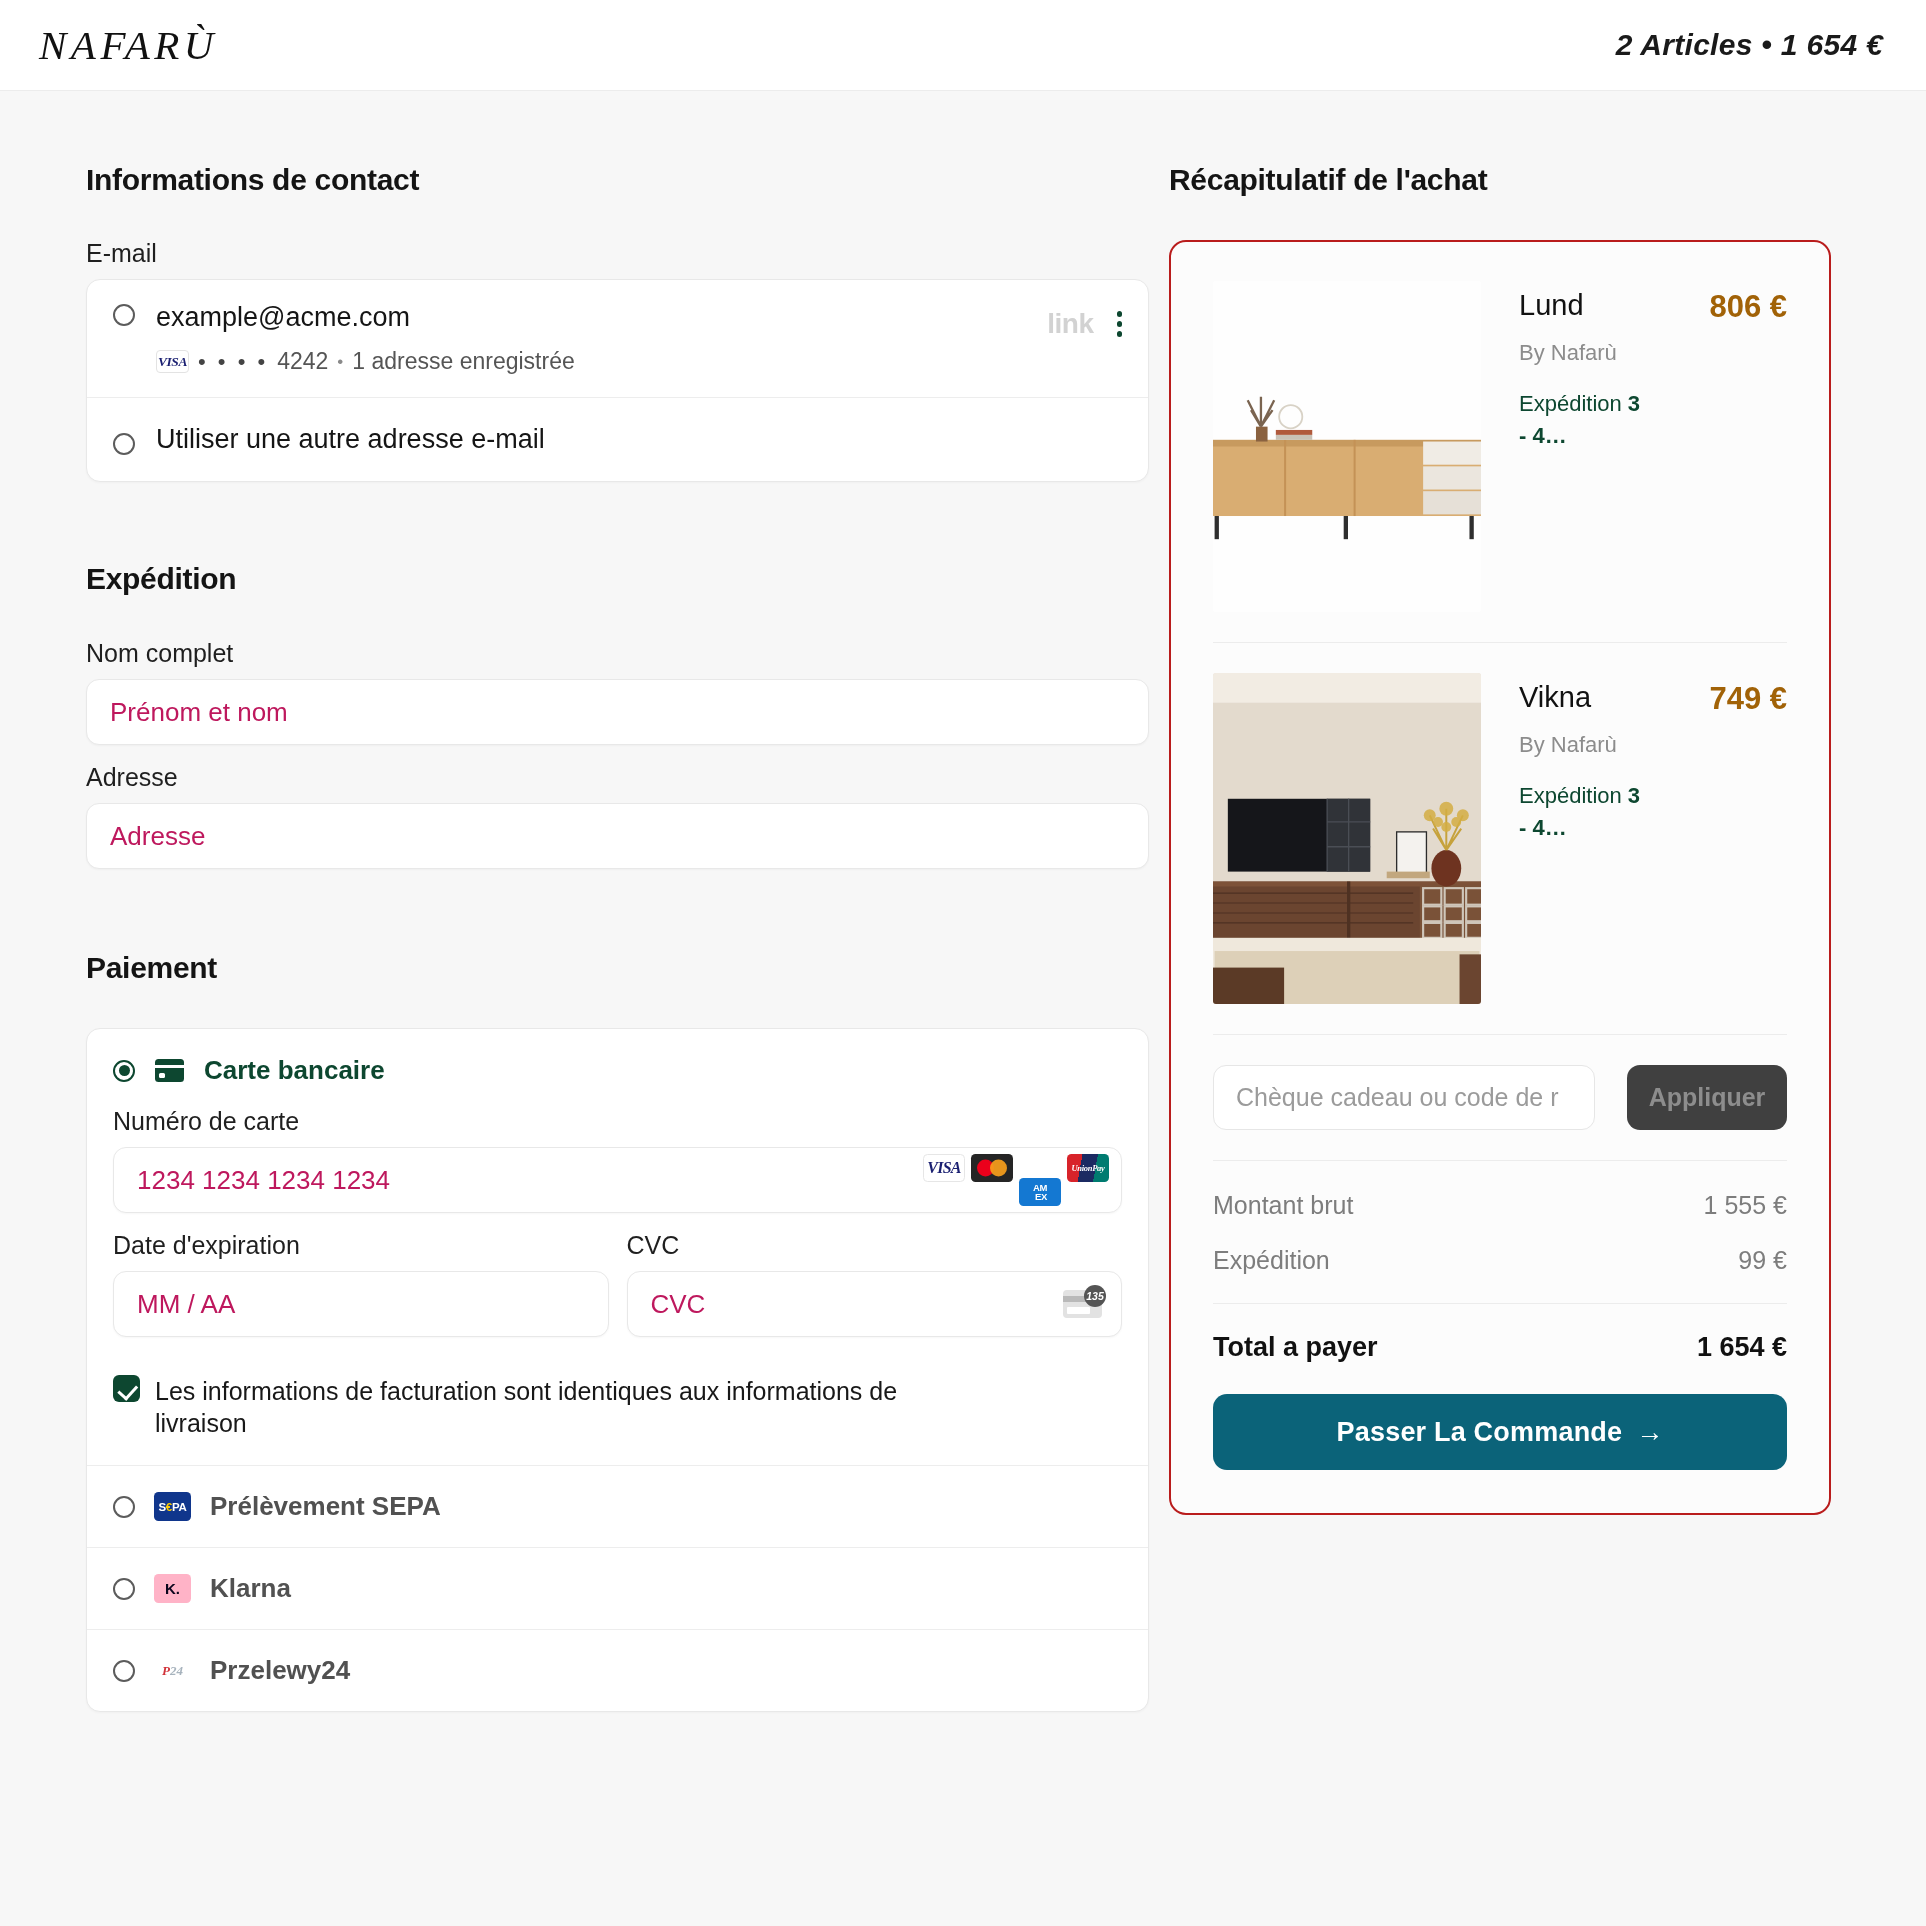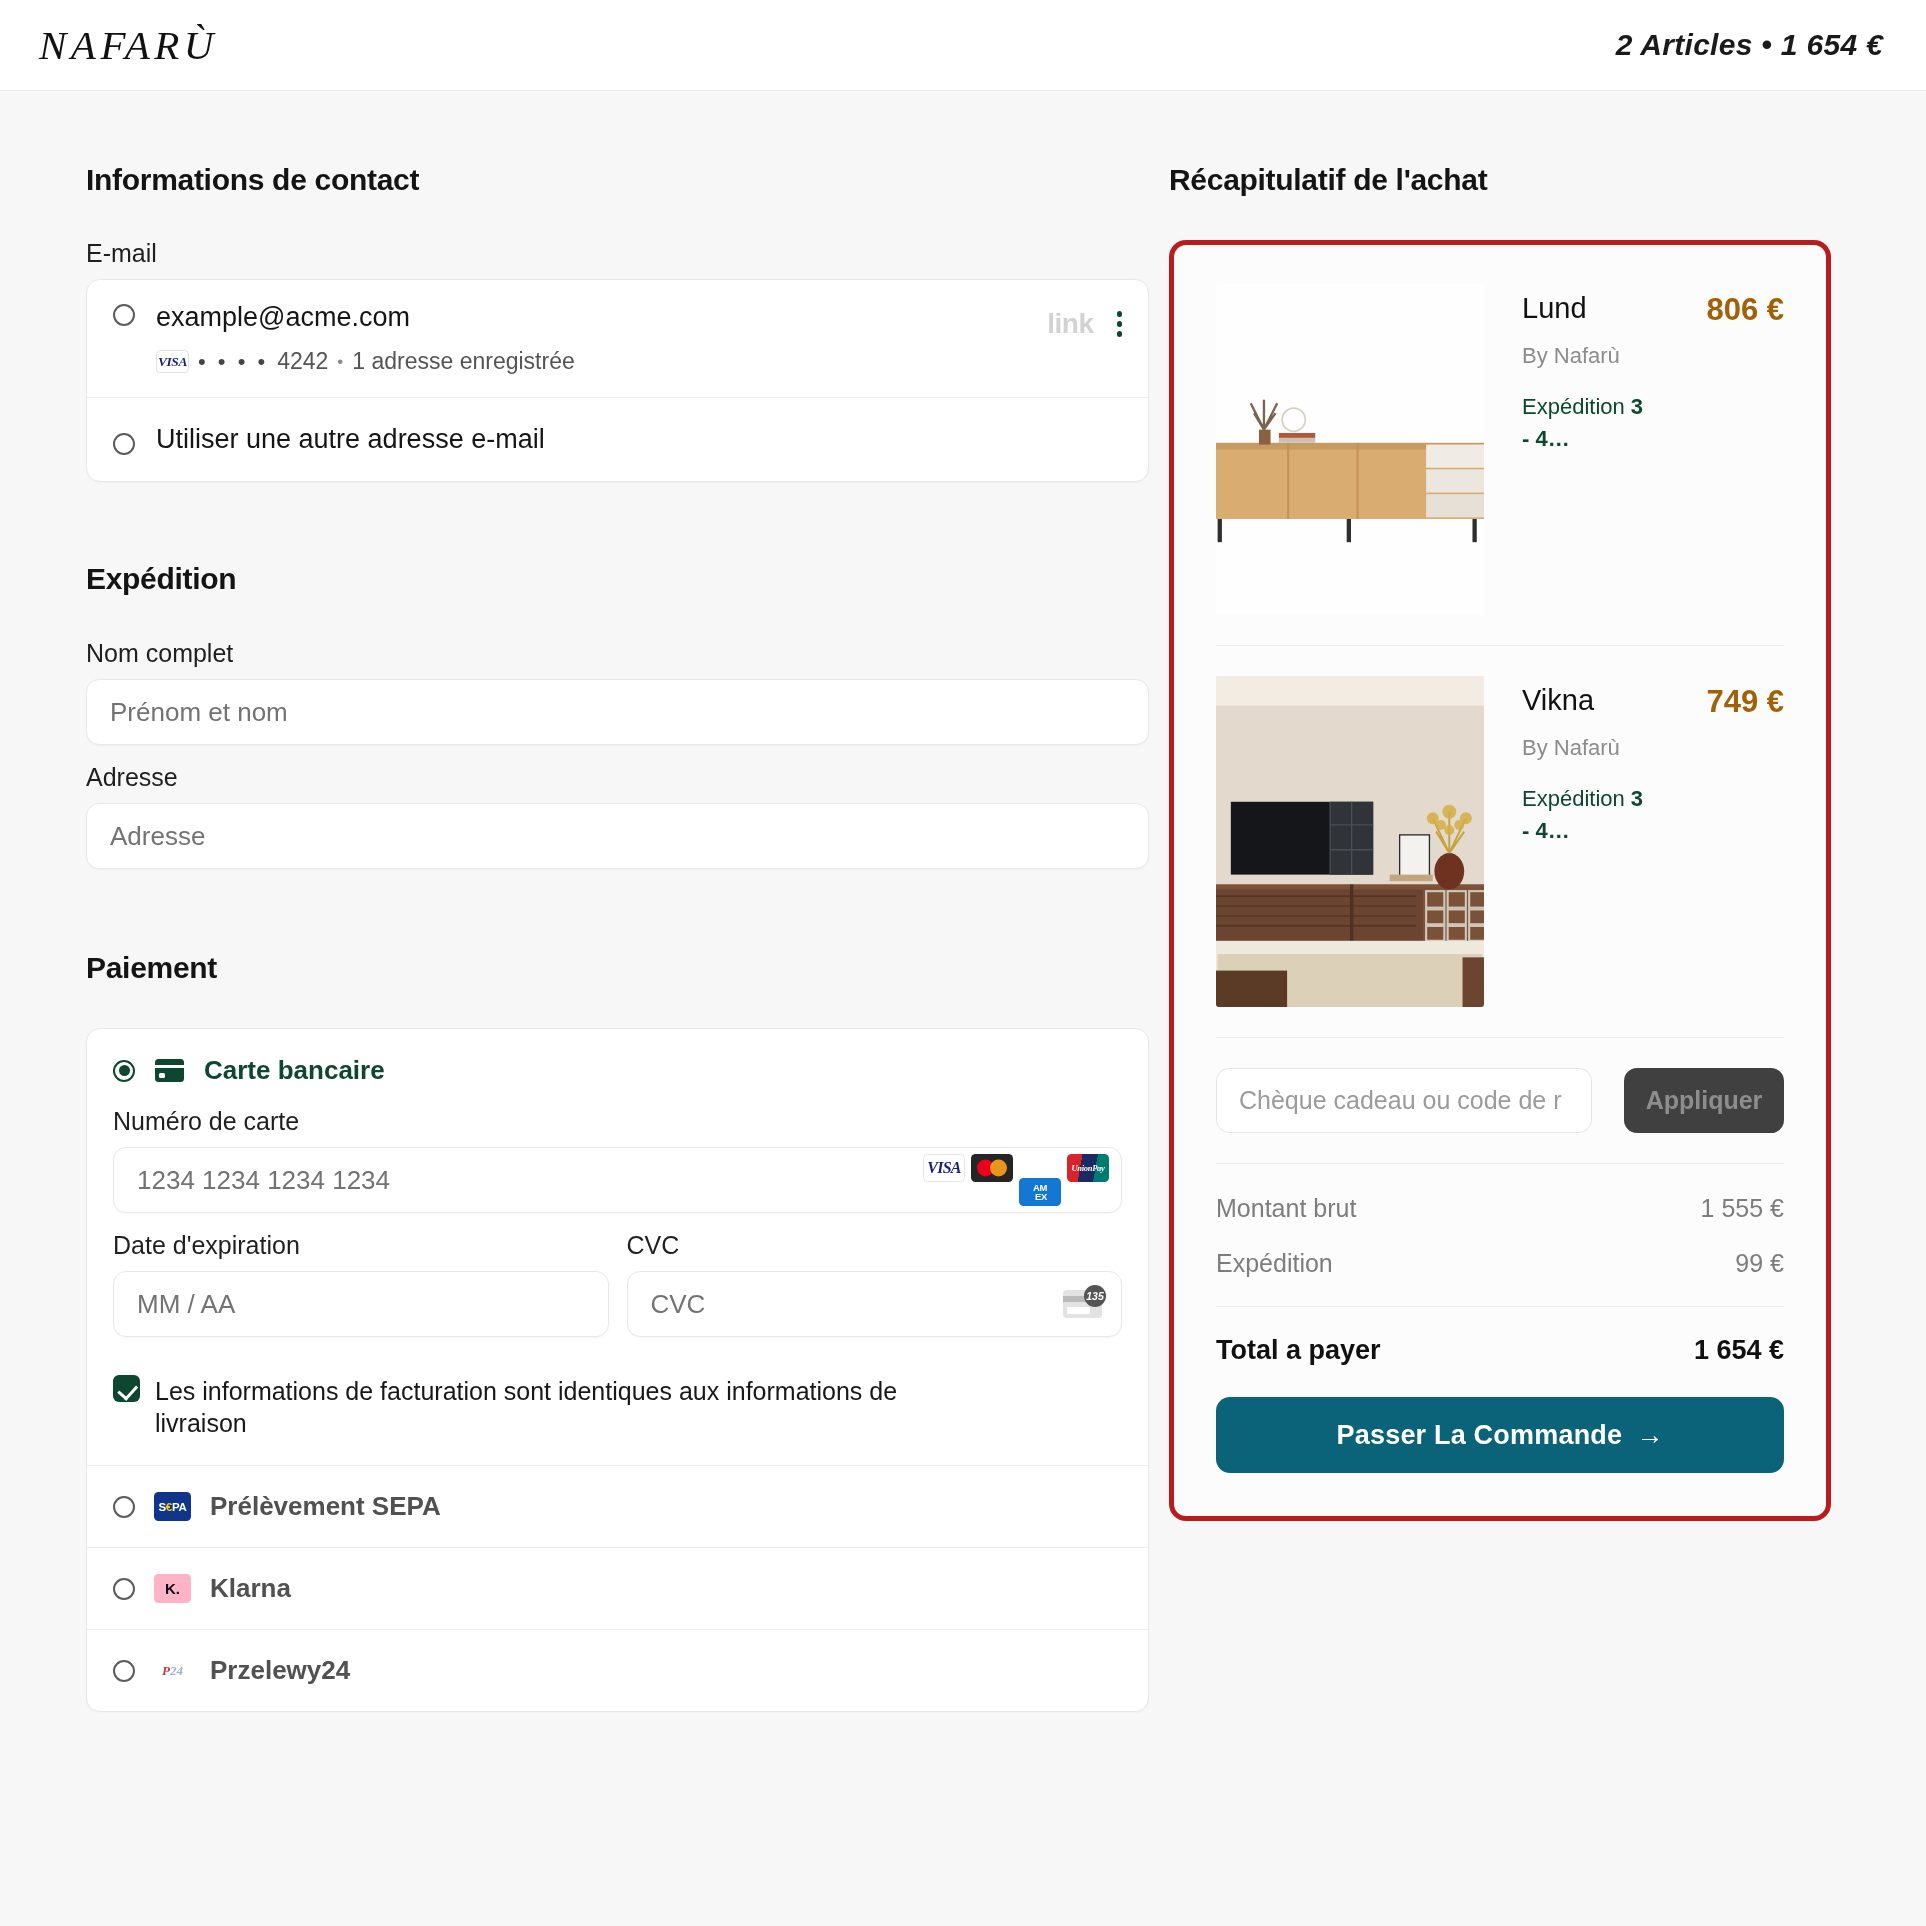--- a/index.html
+++ b/index.html
@@ -57,21 +57,21 @@
   .input {
     background: #fff;
     border: 1px solid #e8e8e8;
     border-radius: 13px;
     box-shadow: 0 1px 2px rgba(0,0,0,0.035);
     height: 66px;
     display: flex; align-items: center;
     padding: 0 23px;
     font-size: 26px;
   }
-  .ph { color: #737373; }
+  .ph { color: #be185d; }
 
   
   .radio {
     width: 22px; height: 22px; border-radius: 50%;
     border: 2px solid #5c5c5c; flex: 0 0 auto;
     display:flex; align-items:center; justify-content:center;
     background:#fff;
   }
   .radio.on { border-color: #0d4730; }
   .radio.on::after {
@@ -165,21 +165,21 @@
   .m-logo { width: 37px; height: 29px; border-radius: 4.5px; display:flex; align-items:center; justify-content:center; flex:0 0 auto; }
   .m-sepa { background:#10368c; color:#fff; font-size:11.5px; font-weight:700; letter-spacing:-0.3px; }
   .m-sepa b { color:#ffcc02; }
   .m-klarna { background:#ffb3c7; color:#0b051d; font-size:15px; font-weight:700; }
   .m-p24 { background:#fff; color:#d13239; font-family:"Liberation Serif", serif; font-style:italic; font-weight:700; font-size:13px; }
   .m-p24 span { color:#a7b3bd; }
 
   
   .summary-card {
     background:#fcfcfc;
-    border: 5px solid #b91c1c;
+    border: 2px solid #b91c1c;
     border-radius: 17px;
     padding: 39px 42px 43px 42px;
   }
   .item { display:flex; gap: 38px; }
   .thumb { width: 268px; height: 331px; border-radius: 3px; overflow:hidden; flex:0 0 auto; background:#fff; }
   .item-meta { flex:1; padding-top: 8px; }
   .item-top { display:flex; justify-content:space-between; align-items:flex-start; }
   .item-name { font-size: 29px; color:#111; }
   .item-price { font-size: 31px; font-weight:700; color:#a16207; white-space:nowrap; }
   .item-by { font-size: 22px; color:#8c8c8c; margin-top: 15px; }

